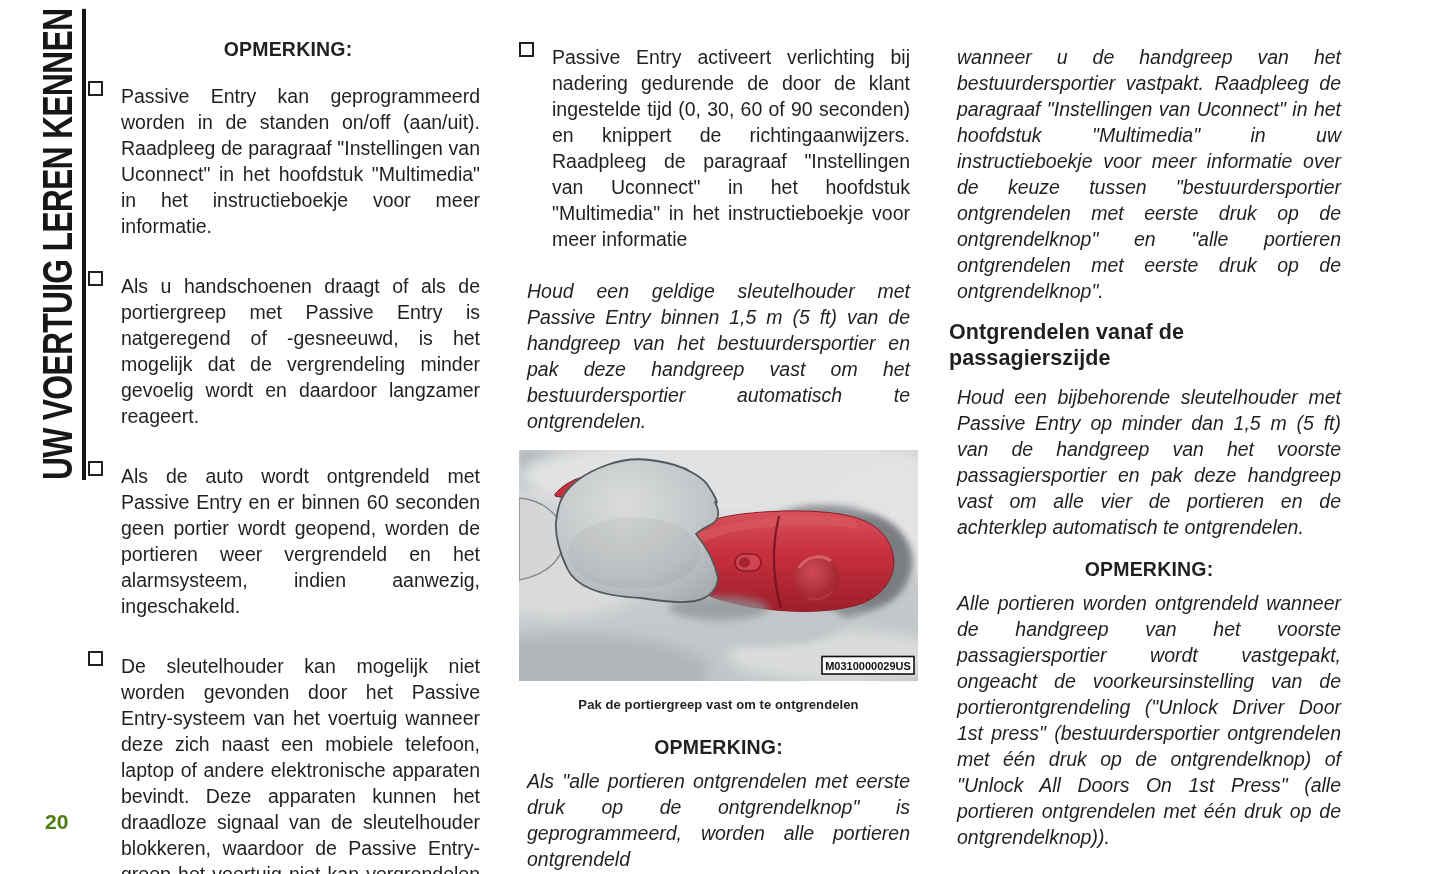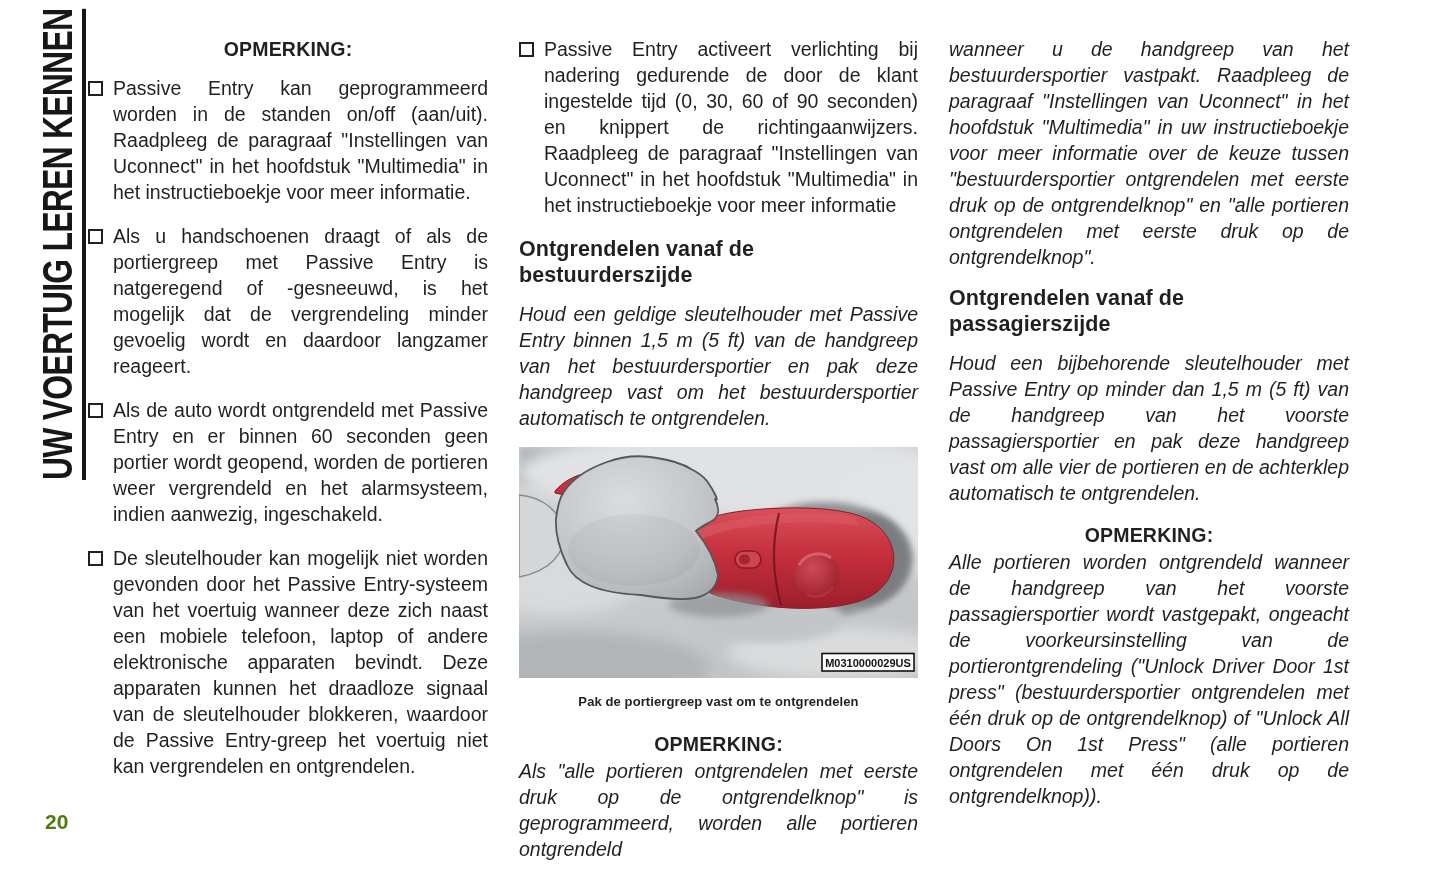--- a/index.html
+++ b/index.html
@@ -30,21 +30,21 @@
   .col2{left:519px;width:399px;}
   .col3{left:949px;}
 
   .note-heading{
     font-size:19.5px;font-weight:bold;text-align:center;margin:0 0 13px 0;letter-spacing:.2px;
   }
   .note-heading.tight{margin:16px 0 1px 0;}
   .section-heading{
     font-size:21.5px;font-weight:bold;text-align:left;margin:15px 0 13px 0;letter-spacing:.1px;
   }
-  .col p{margin:0;}
+  .col p{margin:8px;}
   .para{margin:0;font-style:italic;}
   .cont-last{text-align-last:justify;}
 
   .bullet{display:flex;margin:0 0 18px 0;}
   .bullet .sq{
     flex:none;width:11px;height:11px;border:2.2px solid #221f20;
     margin:6px 10px 0 0;background:transparent;
   }
   .bullet p{flex:1;}
 
@@ -84,21 +84,20 @@
       <p>De sleutelhouder kan mogelijk niet worden gevonden door het Passive Entry-systeem van het voertuig wanneer deze zich naast een mobiele telefoon, laptop of andere elektronische apparaten bevindt. Deze apparaten kunnen het draadloze signaal van de sleutelhouder blokkeren, waardoor de Passive Entry-greep het voertuig niet kan vergrendelen en ontgrendelen.</p>
     </div>
   </div>
 
   <div class="col col2">
     <div class="bullet">
       <span class="sq"></span>
       <p>Passive Entry activeert verlichting bij nadering gedurende de door de klant ingestelde tijd (0, 30, 60 of 90 seconden) en knippert de richtingaanwijzers. Raadpleeg de paragraaf "Instellingen van Uconnect" in het hoofdstuk "Multimedia" in het instructieboekje voor meer informatie</p>
     </div>
 
-    <div class="section-heading">Ontgrendelen vanaf de bestuurderszijde</div>
     <p class="para">Houd een geldige sleutelhouder met Passive Entry binnen 1,5 m (5 ft) van de handgreep van het bestuurdersportier en pak deze handgreep vast om het bestuurdersportier automatisch te ontgrendelen.</p>
 
     <figure>
       <svg viewBox="0 0 399 231" xmlns="http://www.w3.org/2000/svg">
         <defs>
           <linearGradient id="bgGrad" x1="0" y1="0" x2="0.25" y2="1">
             <stop offset="0" stop-color="#d4d6d8"></stop>
             <stop offset="1" stop-color="#c2c5c7"></stop>
           </linearGradient>
           <radialGradient id="fistGrad" cx="0.42" cy="0.32" r="0.85">

